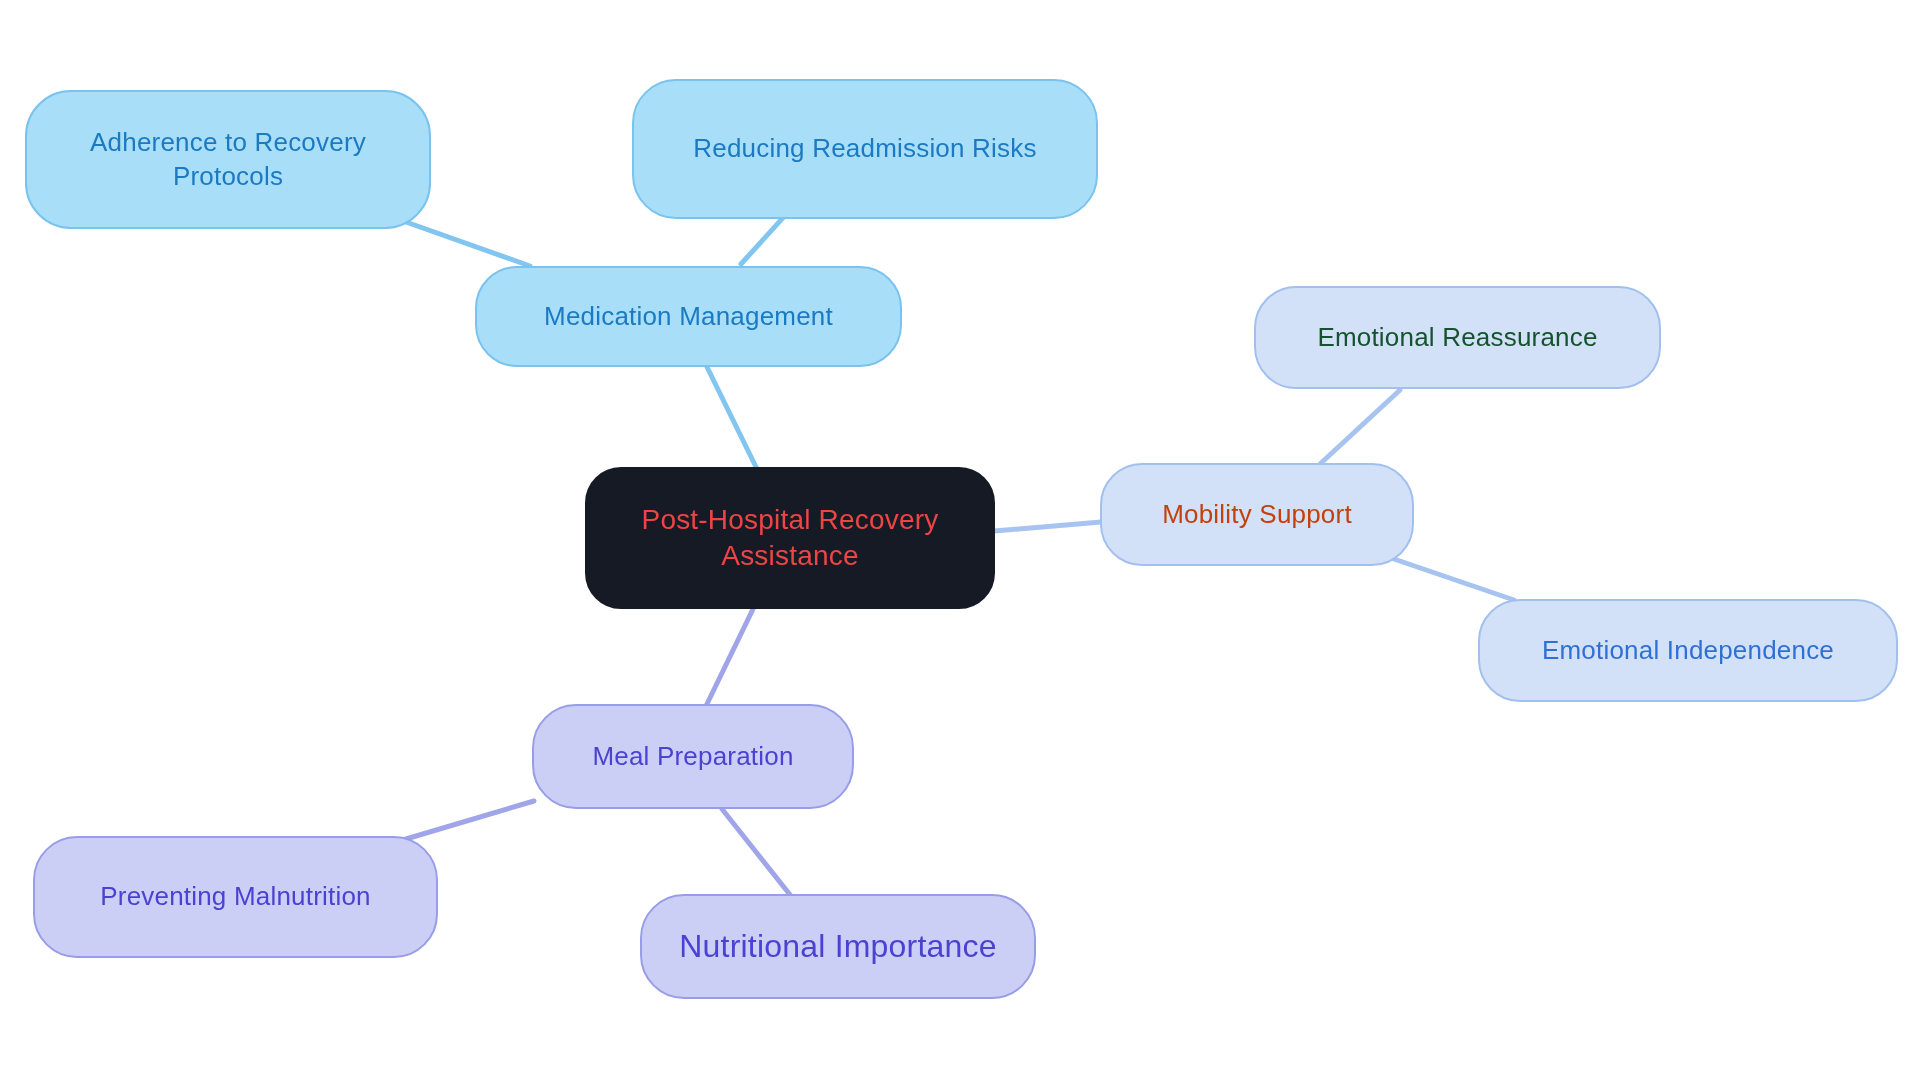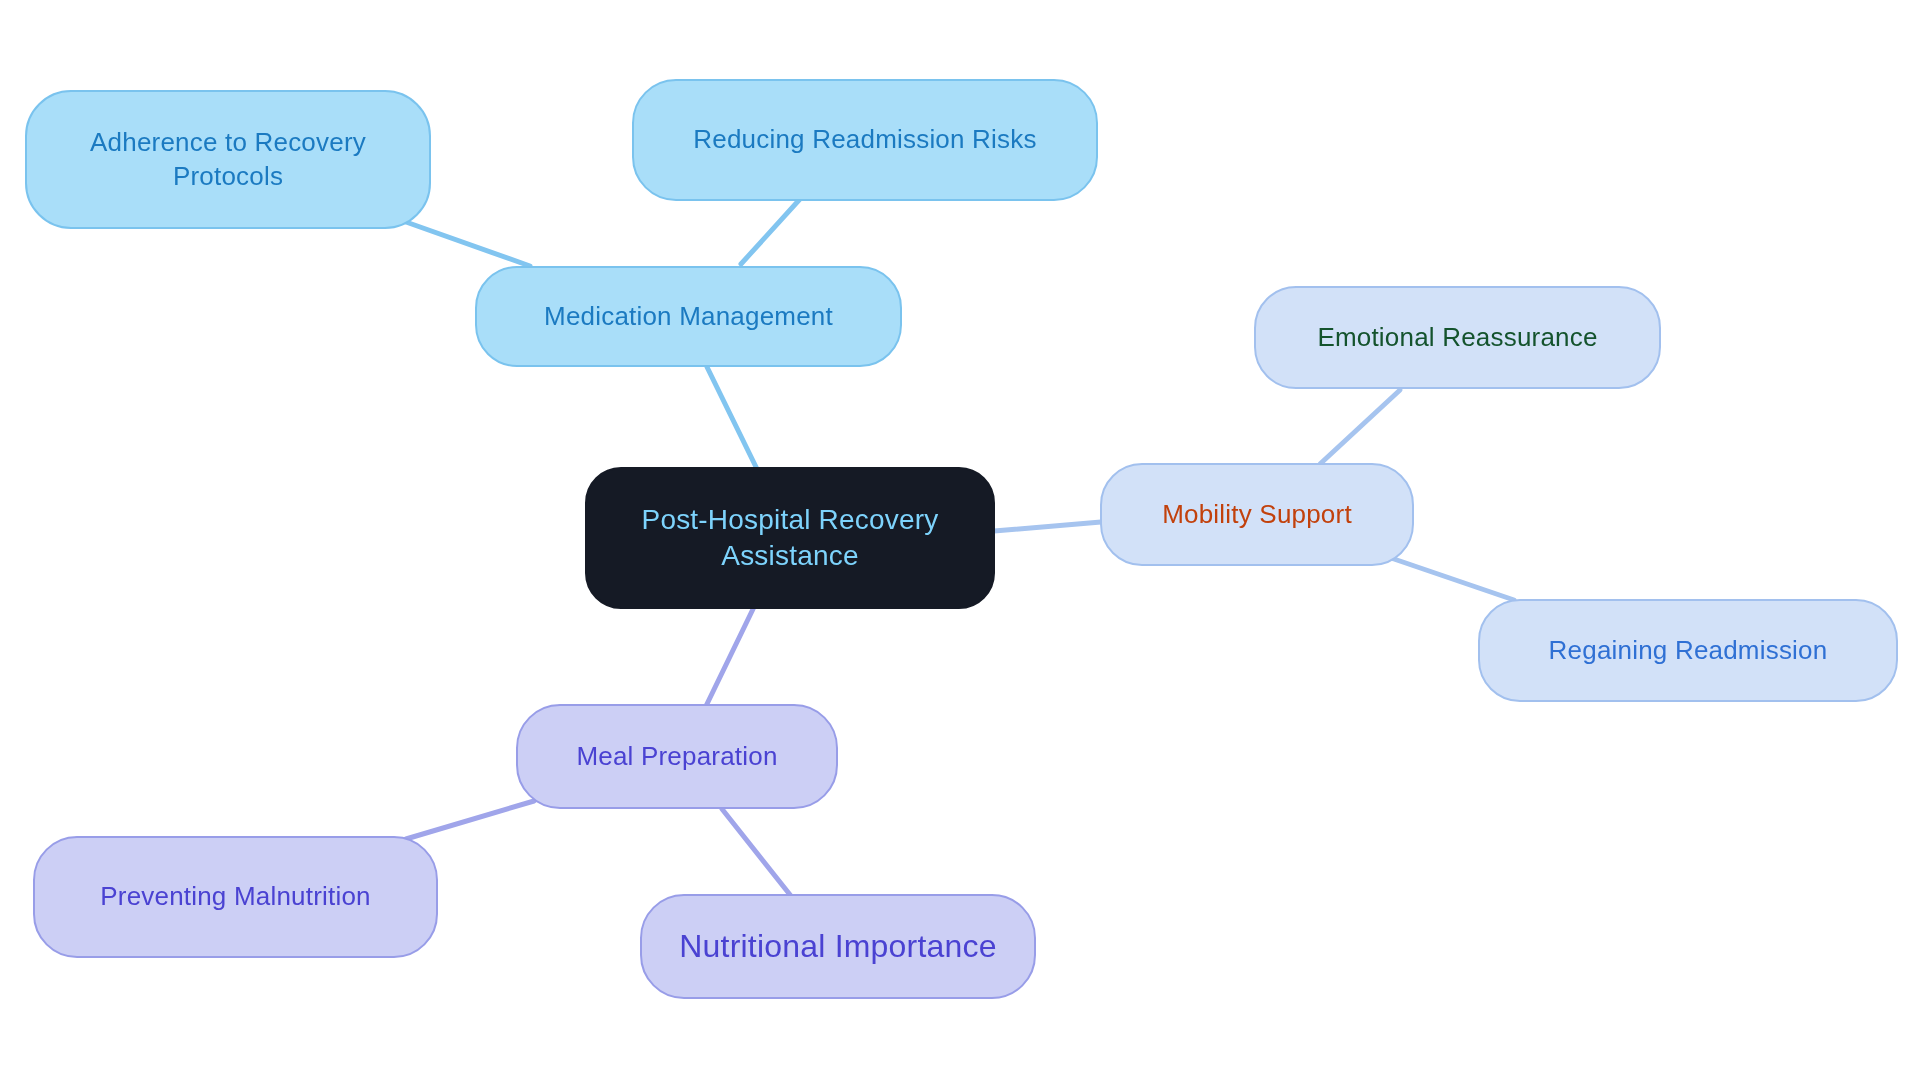--- a/index.html
+++ b/index.html
@@ -49,42 +49,42 @@
       <line x1="810" y1="188" x2="741" y2="264" stroke="#82C5F0" stroke-width="5" stroke-linecap="round"></line>
       <line x1="707" y1="367" x2="757" y2="469" stroke="#82C5F0" stroke-width="5" stroke-linecap="round"></line>
       <line x1="994" y1="531" x2="1101" y2="522" stroke="#A6C4EF" stroke-width="5" stroke-linecap="round"></line>
       <line x1="1400" y1="390" x2="1320" y2="464" stroke="#A6C4EF" stroke-width="5" stroke-linecap="round"></line>
       <line x1="1394" y1="559" x2="1514" y2="600" stroke="#A6C4EF" stroke-width="5" stroke-linecap="round"></line>
       <line x1="754" y1="607" x2="706" y2="706" stroke="#A0A5EA" stroke-width="5" stroke-linecap="round"></line>
       <line x1="534" y1="801" x2="406" y2="839" stroke="#A0A5EA" stroke-width="5" stroke-linecap="round"></line>
       <line x1="722" y1="809" x2="791" y2="896" stroke="#A0A5EA" stroke-width="5" stroke-linecap="round"></line>
     </svg>
 
-<div class="node" style="left: 585px; top: 467px; width: 410px; height: 142px; background: rgb(21, 26, 37); border: 2px solid rgb(21, 26, 37); border-radius: 36px; color: #7dd3fc; font-size: 28px;">
+<div class="node" style="left: 585px; top: 467px; width: 410px; height: 142px; background: rgb(21, 26, 37); border: 2px solid rgb(21, 26, 37); border-radius: 36px; color: #ef4444; font-size: 28px;">
       <span class="node-label">Post-Hospital Recovery Assistance</span>
     </div>
     <div class="node" style="left: 475px; top: 266px; width: 427px; height: 101px; background: rgb(169, 222, 249); border: 2px solid rgb(122, 195, 238); border-radius: 42px; color: rgb(27, 122, 193); font-size: 26px;">
       <span class="node-label">Medication Management</span>
     </div>
     <div class="node" style="left: 25px; top: 90px; width: 406px; height: 139px; background: rgb(169, 222, 249); border: 2px solid rgb(122, 195, 238); border-radius: 46px; color: rgb(27, 122, 193); font-size: 26px;">
       <span class="node-label">Adherence to Recovery Protocols</span>
     </div>
-    <div class="node" style="left: 632px; top: 79px; width: 466px; height: 122px; background: rgb(169, 222, 249); border: 2px solid rgb(122, 195, 238); border-radius: 44px; color: rgb(27, 122, 193); font-size: 26px;">
+    <div class="node" style="left: 632px; top: 79px; width: 466px; height: 140px; background: rgb(169, 222, 249); border: 2px solid rgb(122, 195, 238); border-radius: 44px; color: rgb(27, 122, 193); font-size: 26px;">
       <span class="node-label">Reducing Readmission Risks</span>
     </div>
     <div class="node" style="left: 1100px; top: 463px; width: 314px; height: 103px; background: rgb(210, 225, 248); border: 2px solid rgb(162, 192, 238); border-radius: 42px; color: #c2410c; font-size: 26px;">
       <span class="node-label">Mobility Support</span>
     </div>
     <div class="node" style="left: 1254px; top: 286px; width: 407px; height: 103px; background: rgb(210, 225, 248); border: 2px solid rgb(162, 192, 238); border-radius: 42px; color: #14532d; font-size: 26px;">
       <span class="node-label">Emotional Reassurance</span>
     </div>
     <div class="node" style="left: 1478px; top: 599px; width: 420px; height: 103px; background: rgb(210, 225, 248); border: 2px solid rgb(162, 192, 238); border-radius: 42px; color: rgb(47, 112, 212); font-size: 26px;">
-      <span class="node-label">Regaining Readmission</span>
+      <span class="node-label">Emotional Independence</span>
     </div>
-    <div class="node" style="left: 516px; top: 704px; width: 322px; height: 105px; background: rgb(204, 207, 245); border: 2px solid rgb(152, 157, 232); border-radius: 44px; color: rgb(74, 66, 210); font-size: 26px;">
+    <div class="node" style="left: 532px; top: 704px; width: 322px; height: 105px; background: rgb(204, 207, 245); border: 2px solid rgb(152, 157, 232); border-radius: 44px; color: rgb(74, 66, 210); font-size: 26px;">
       <span class="node-label">Meal Preparation</span>
     </div>
     <div class="node" style="left: 33px; top: 836px; width: 405px; height: 122px; background: rgb(204, 207, 245); border: 2px solid rgb(152, 157, 232); border-radius: 44px; color: rgb(74, 66, 210); font-size: 26px;">
       <span class="node-label">Preventing Malnutrition</span>
     </div>
     <div class="node" style="left: 640px; top: 894px; width: 396px; height: 105px; background: rgb(204, 207, 245); border: 2px solid rgb(152, 157, 232); border-radius: 44px; color: rgb(74, 66, 210); font-size: 32px;">
       <span class="node-label">Nutritional Importance</span>
     </div>
   </div>
 

